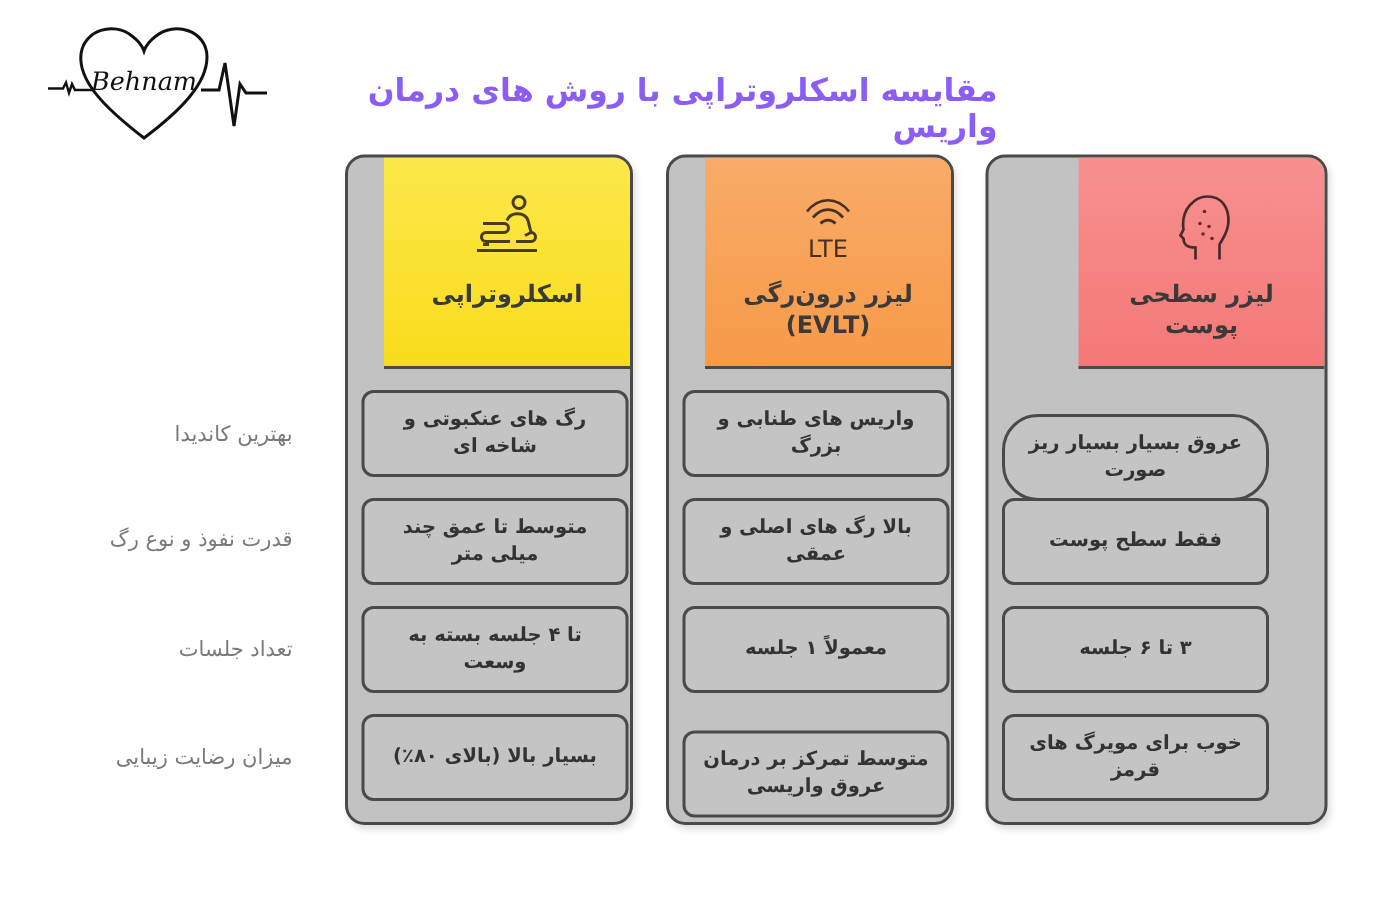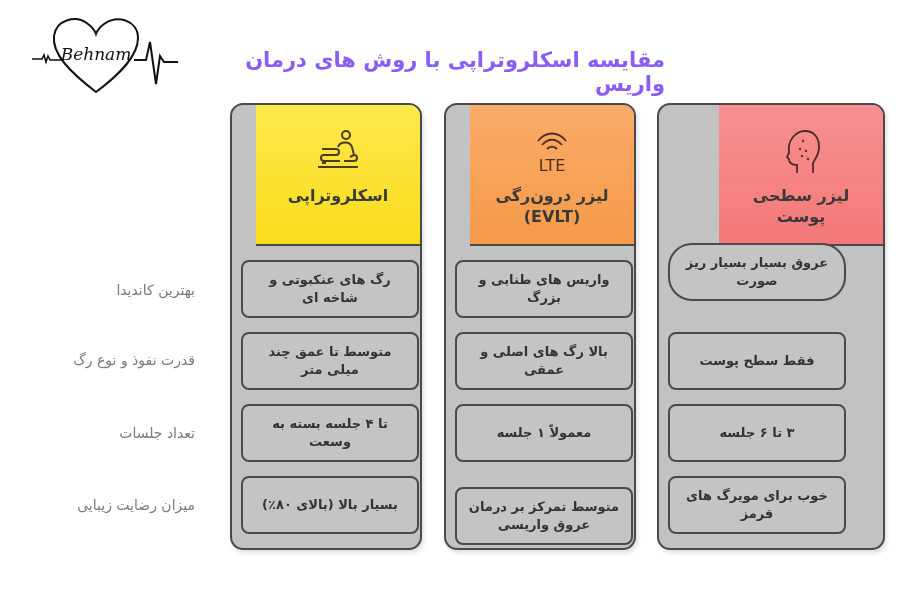--- a/index.html
+++ b/index.html
@@ -104,17 +104,17 @@
       <g fill="#6a2a2a">
         <circle cx="30" cy="16" r="1.2"></circle>
           <circle cx="27" cy="24" r="1.2"></circle>
         <circle cx="33" cy="26" r="1.2"></circle>
           <circle cx="29" cy="31" r="1.2"></circle>
         <circle cx="35" cy="34" r="1.2"></circle>
       </g>
     </svg>
     <div class="col-title">لیزر سطحی پوست</div>
   </div>
-  <div class="cell" style="top:138px;border-radius:24px;">عروق بسیار بسیار ریز صورت</div>
+  <div class="cell" style="top:171px;border-radius:24px;">عروق بسیار بسیار ریز صورت</div>
   <div class="cell" style="top:227px;">فقط سطح پوست</div>
   <div class="cell" style="top:299px;">۳ تا ۶ جلسه</div>
   <div class="cell" style="top:371px;">خوب برای مویرگ های قرمز</div>
 </div>
 
 </body></html>

